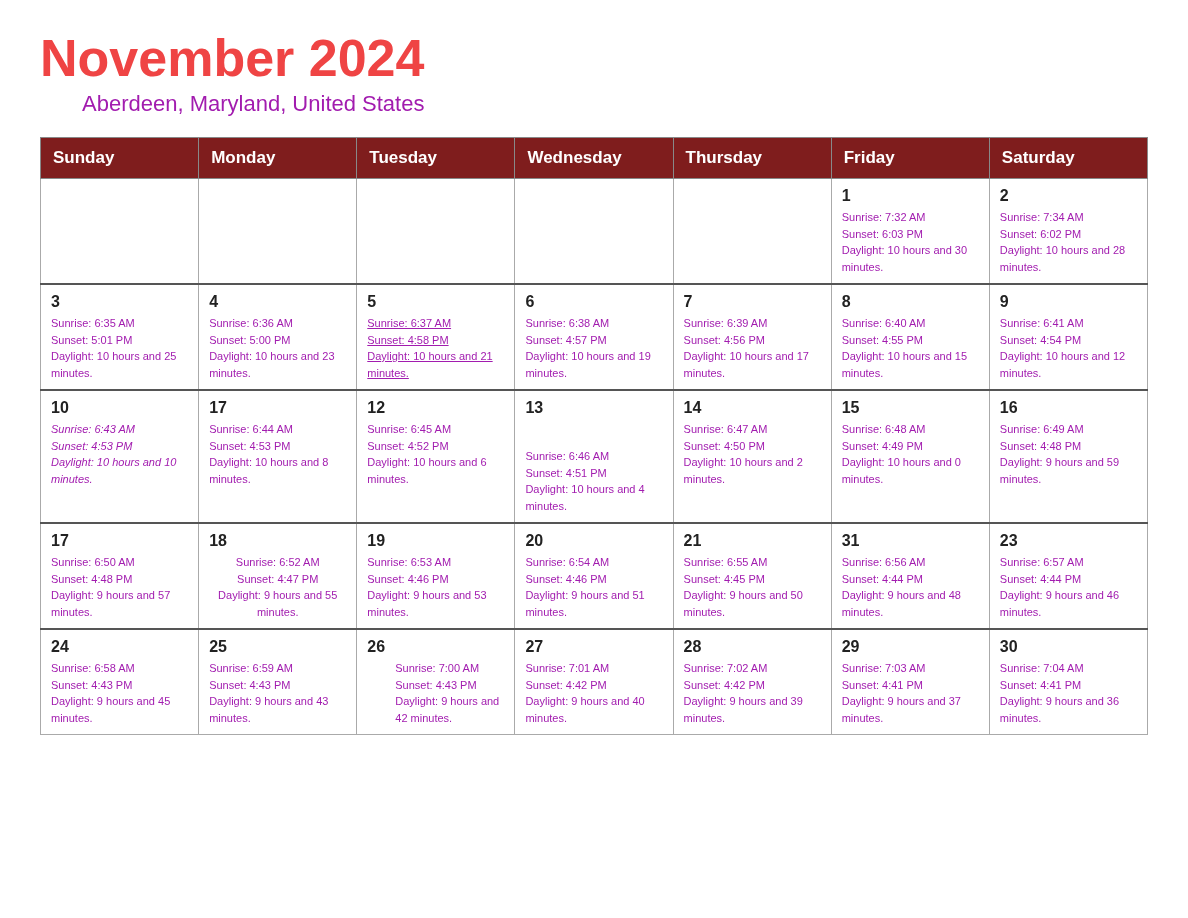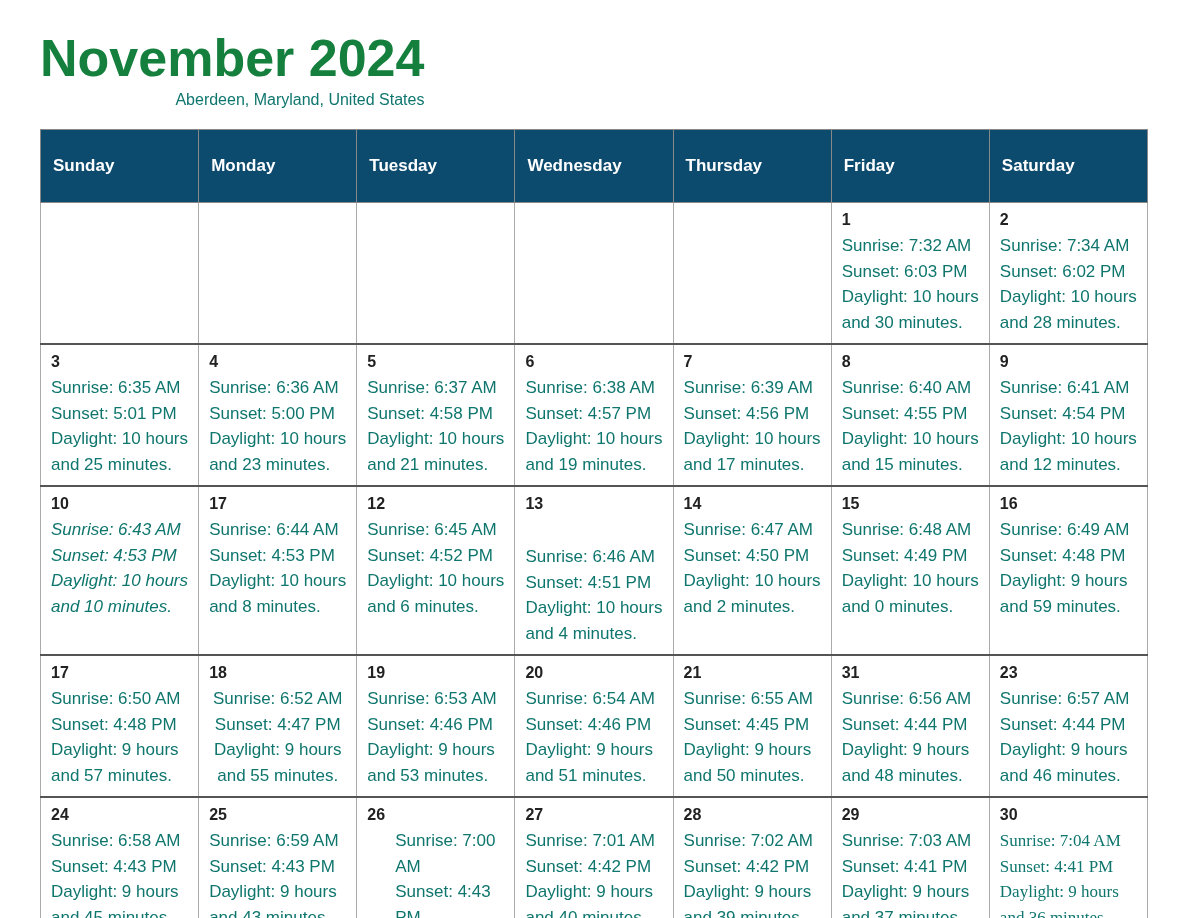--- a/index.html
+++ b/index.html
@@ -33,61 +33,61 @@
       font-weight: bold;
       color: #1565a8;
       line-height: 1;
     }
     .title-block {
       text-align: right;
     }
     .month-title {
       font-size: 52px;
       font-weight: bold;
-      color: #15803d;
+      color: #ef4444;
       line-height: 1.1;
     }
     .location-title {
-      font-size: 16px;
-      color: #0f766e;
+      font-size: 22px;
+      color: #a21caf;
       margin-top: 4px;
     }
     .calendar {
       width: 100%;
       border-collapse: collapse;
       border: 1px solid #888;
     }
     .calendar th {
-      background-color: #0c4a6e;
+      background-color: #7f1d1d;
       color: #fff;
       font-size: 17px;
       font-weight: bold;
-      padding: 26px 12px;
+      padding: 10px 12px;
       text-align: left;
       border: 1px solid #888;
     }
     .calendar td {
       vertical-align: top;
       border: 1px solid #aaa;
       padding: 8px 10px;
       width: 14.28%;
       min-height: 110px;
       font-size: 13.5px;
       color: #222;
       background: #fff;
     }
     .day-number {
       font-size: 16px;
       font-weight: bold;
       display: block;
       margin-bottom: 4px;
     }
     .day-info {
-      font-size: 17px;
-      color: #0f766e;
+      font-size: 11px;
+      color: #a21caf;
       line-height: 1.5;
     }
     .empty-cell {
       background: #f9f9f9;
     }
     .row-separator td {
       border-top: 2px solid #555;
     }
   </style>
 </head>
@@ -140,21 +140,21 @@
 Daylight: 10 hours and 25 minutes.</div>
         </td>
         <td>
           <span class="day-number">4</span>
           <div class="day-info" style="white-space: pre-line;">Sunrise: 6:36 AM
 Sunset: 5:00 PM
 Daylight: 10 hours and 23 minutes.</div>
         </td>
         <td>
           <span class="day-number">5</span>
-          <div class="day-info" style="white-space: pre-line;">Sunrise: 6:37 AM
+          <div class="day-info" style="white-space: pre-line; text-decoration: underline;">Sunrise: 6:37 AM
 Sunset: 4:58 PM
 Daylight: 10 hours and 21 minutes.</div>
         </td>
         <td>
           <span class="day-number">6</span>
           <div class="day-info" style="white-space: pre-line;">Sunrise: 6:38 AM
 Sunset: 4:57 PM
 Daylight: 10 hours and 19 minutes.</div>
         </td>
         <td>
@@ -296,19 +296,19 @@
 Daylight: 9 hours and 39 minutes.</div>
         </td>
         <td>
           <span class="day-number">29</span>
           <div class="day-info" style="white-space: pre-line;">Sunrise: 7:03 AM
 Sunset: 4:41 PM
 Daylight: 9 hours and 37 minutes.</div>
         </td>
         <td>
           <span class="day-number">30</span>
-          <div class="day-info" style="white-space: pre-line; font-family: Liberation Serif, serif;">Sunrise: 7:04 AM
+          <div class="day-info" style="white-space: pre-line;">Sunrise: 7:04 AM
 Sunset: 4:41 PM
 Daylight: 9 hours and 36 minutes.</div>
         </td>
       </tr>
     </tbody>
 </table>
 
 </body></html>

